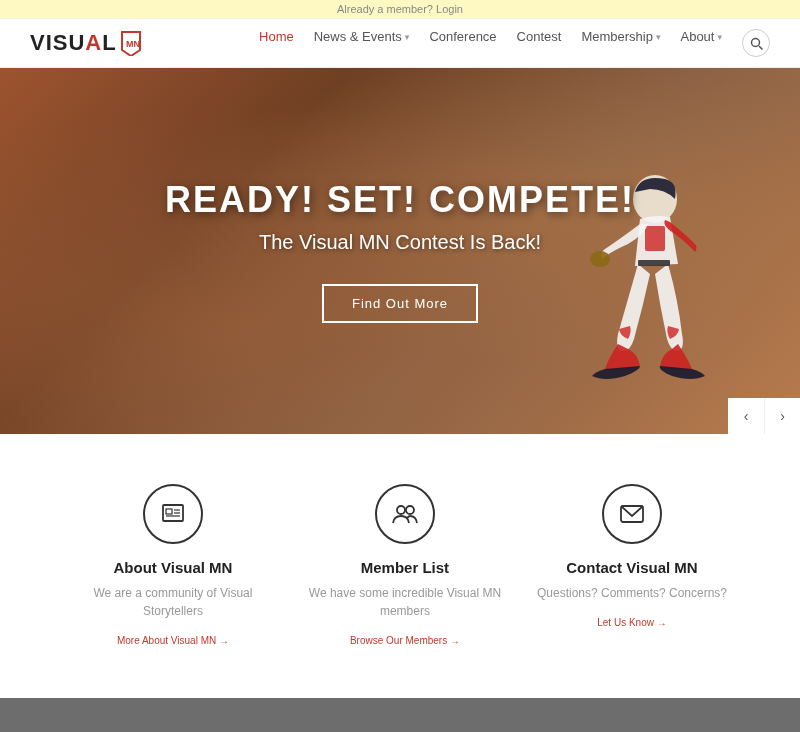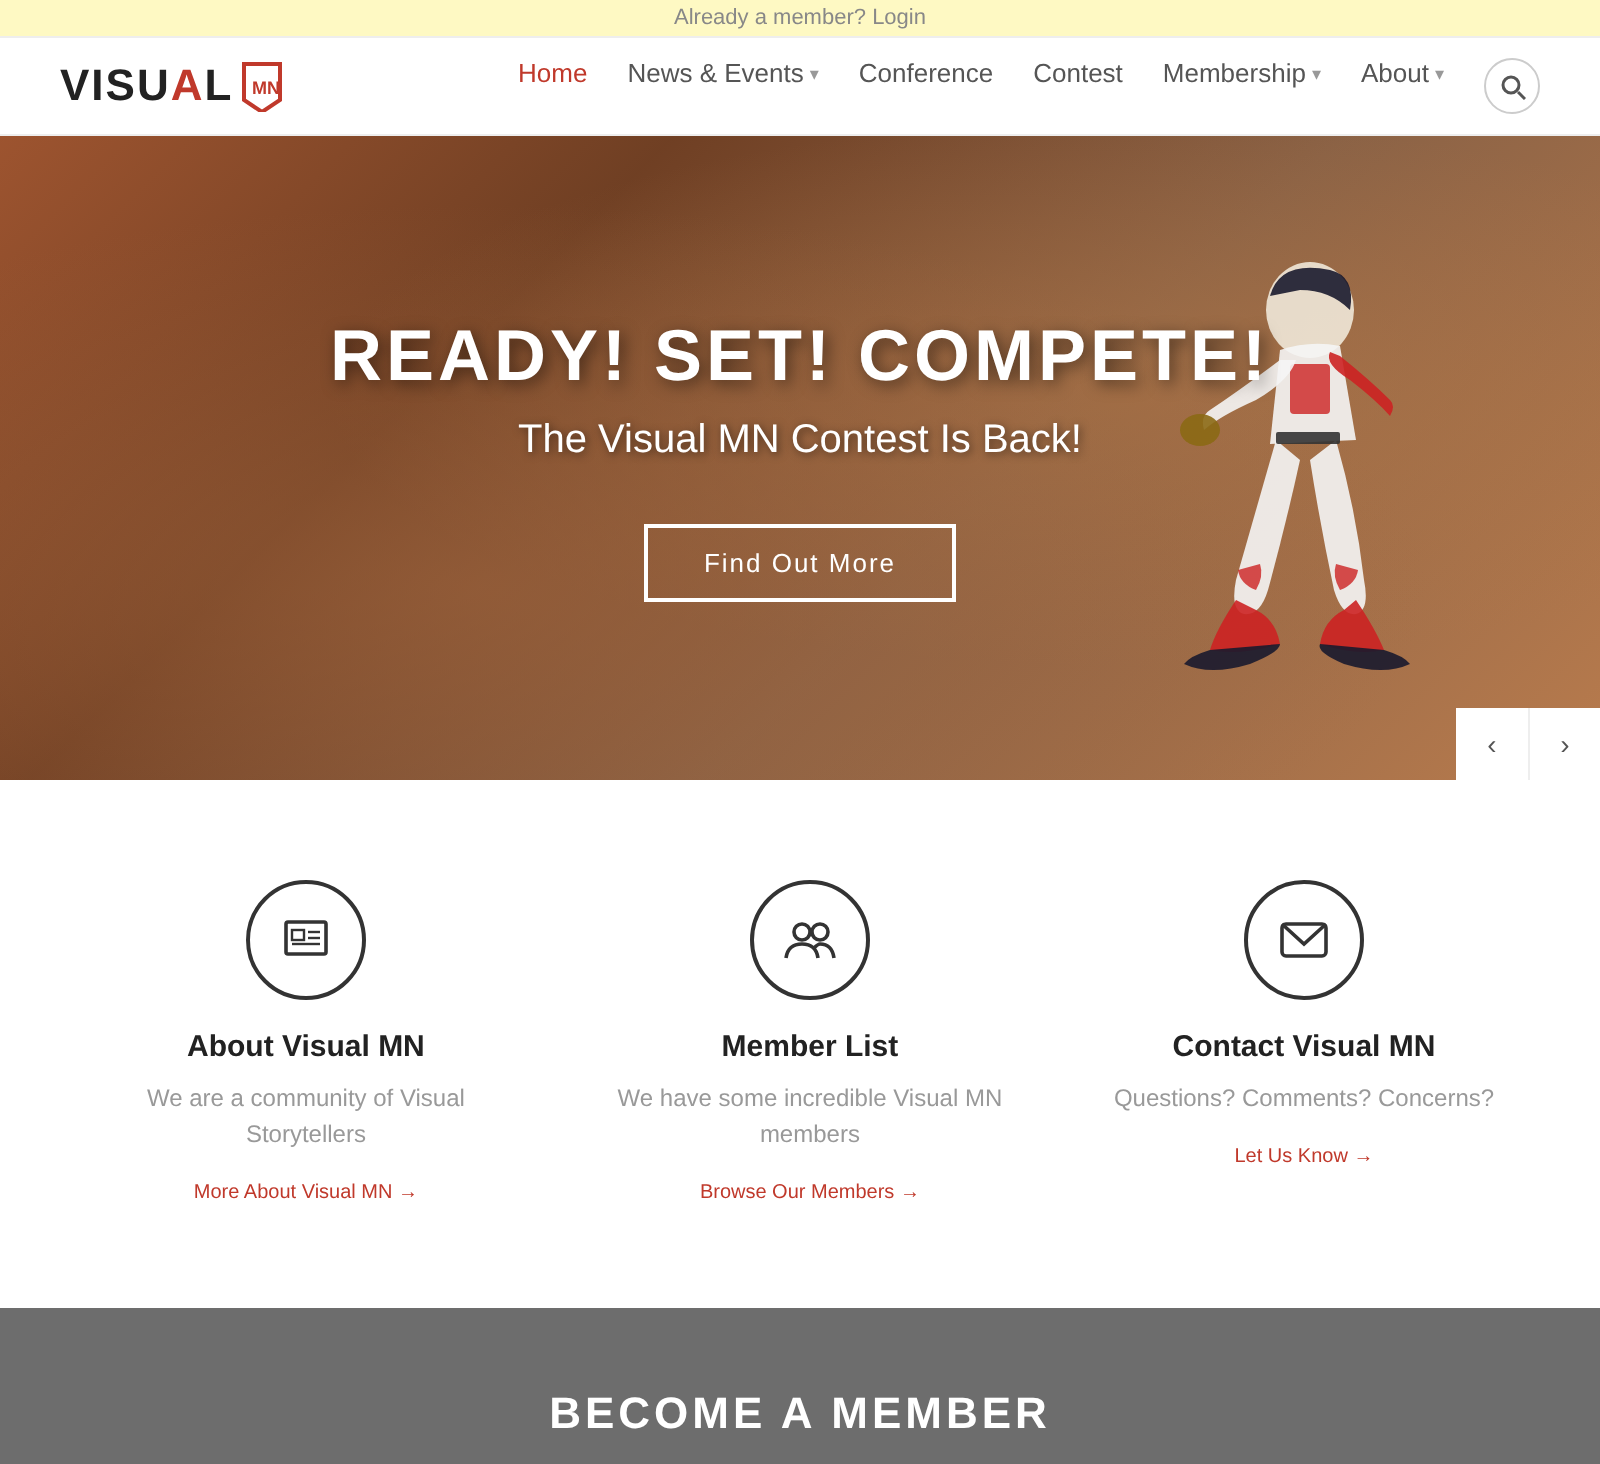--- a/index.html
+++ b/index.html
@@ -64,21 +64,21 @@
       justify-content: center;
       cursor: pointer;
       background: white;
       color: #555;
       font-size: 13px;
     }
 
     
     .hero {
       position: relative;
-      height: 322px;
+      height: 366px;
       background: #8B5e3c;
       overflow: hidden;
       display: flex;
       align-items: center;
       justify-content: center;
     }
     .hero-bg {
       position: absolute;
       inset: 0;
       background: linear-gradient(135deg, #a0522d 0%, #6b3a1f 30%, #8b6347 60%, #c08050 100%);
@@ -143,21 +143,21 @@
       color: #555;
       font-size: 14px;
       border-left: 1px solid #eee;
     }
     .arrow-btn:first-child { border-left: none; }
 
     
     .info-section {
       display: flex;
       justify-content: center;
-      gap: 52px;
+      gap: 32px;
       padding: 50px 40px;
       background: white;
     }
     .info-item {
       text-align: center;
       max-width: 200px;
     }
     .info-icon {
       width: 60px;
       height: 60px;

